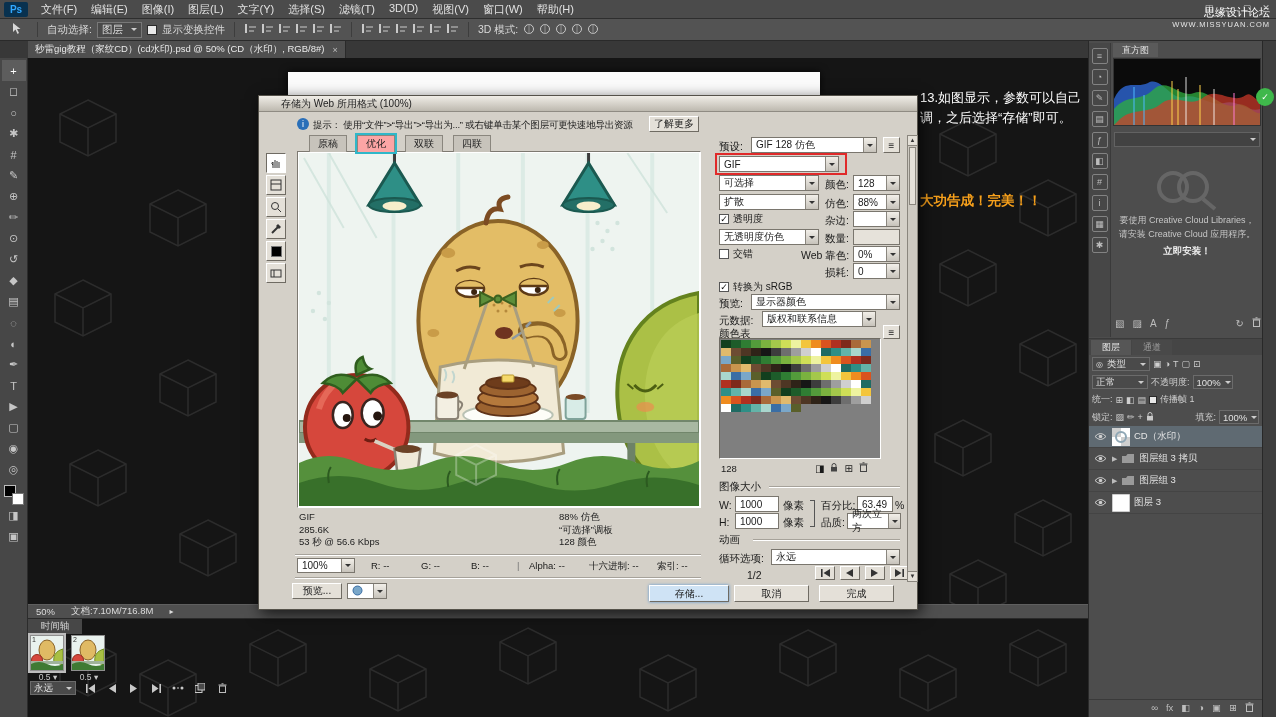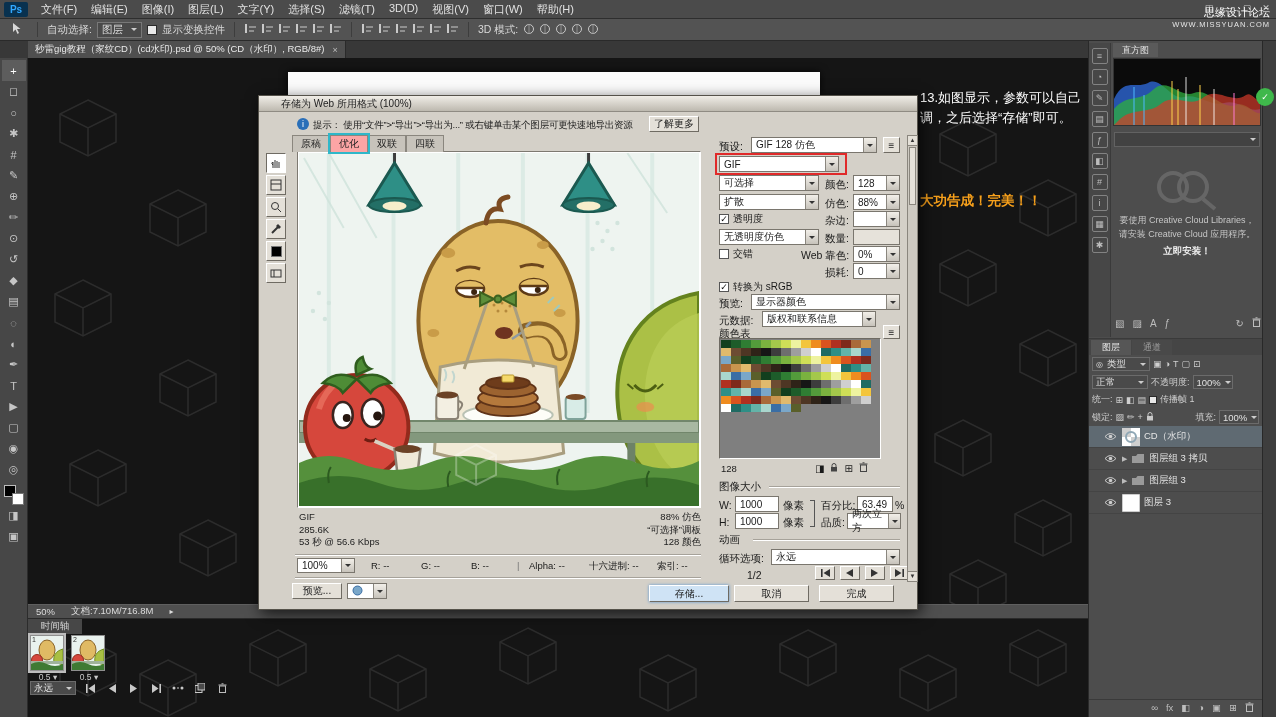--- a/index.html
+++ b/index.html
@@ -67,21 +67,21 @@
 .libdd{position:absolute;left:25px;top:91px;width:146px;height:15px;background:#424242;border:1px solid #626262;display:flex;align-items:center;padding:0 3px}
 .ccicon{position:absolute;left:60px;top:126px;opacity:.85}
 .ccmsg{position:absolute;left:24px;top:172px;width:148px;text-align:center;color:#c6c6c6;font-size:9px;line-height:1.6}
 .cclink{position:absolute;left:24px;top:204px;width:148px;text-align:center;color:#ececec;font-weight:bold;font-size:9.5px}
 .librow{position:absolute;left:26px;top:276px;width:146px;display:flex;gap:8px;align-items:center;color:#bdbdbd;font-size:10px}
 .laypanel{position:absolute;left:0;top:297px;right:0;bottom:0;background:#4d4d4d;border-top:1px solid #3a3a3a}
 .laytabs{height:16px;display:flex;gap:1px;padding:1px 0 0 2px;background:#454545}
 .laytab{padding:1px 11px;background:#565656;font-size:9px;color:#e5e5e5}
 .laytab.dim{background:#494949;color:#9c9c9c}
 .fl{display:flex;align-items:center;gap:3px;padding:2px 3px;font-size:9px;color:#cfcfcf}
-.lrow{display:flex;align-items:center;height:22px;border-bottom:1px solid #444;font-size:9.5px;color:#e5e5e5;padding-left:13px;gap:4px}
+.lrow{display:flex;align-items:center;height:22px;border-bottom:1px solid #444;font-size:9.5px;color:#e5e5e5;padding-left:3px;gap:4px}
 .lrow.sel{background:#5f6a72}
 .eye{width:16px;display:flex;justify-content:center}
 .laybot{position:absolute;left:0;right:0;bottom:2px;height:16px;display:flex;align-items:center;justify-content:flex-end;
   gap:8px;padding-right:8px;color:#bdbdbd;font-size:9.5px;border-top:1px solid #3a3a3a}
 .edge{position:absolute;left:1262px;top:41px;width:14px;bottom:0;background:#3e3e3e;border-left:1px solid #282828;z-index:36}
 .greendot{position:absolute;left:1256px;top:88px;width:18px;height:18px;border-radius:50%;background:#3fb84b;z-index:37;
   display:flex;align-items:center;justify-content:center;color:#fff;font-size:9px}
 
 
 .dialog{position:absolute;left:258px;top:95px;width:660px;height:515px;background:#d4d0c8;border:1px solid #55524a;
@@ -93,21 +93,21 @@
   align-items:center;justify-content:center;font-size:10px;color:#1a1a1a}
 .dd{position:absolute;display:flex;align-items:center;background:#fff;border:1px solid #7a766e;height:16px;padding-left:4px;font-size:10px}
 .dd .arw{margin-left:auto;width:13px;align-self:stretch;background:linear-gradient(#f2efe9,#c7c3bb);border-left:1px solid #8a867e;
   display:flex;align-items:center;justify-content:center}
 .dd .arw .tri{border-top-color:#333}
 .dd.dis{background:#e6e2da;color:#8a867e}
 .cbrow{position:absolute;display:flex;align-items:center;gap:4px;font-size:10px}
 .cb{width:10px;height:10px;background:#fff;border:1px solid #555;display:inline-flex;align-items:center;justify-content:center;
   font-size:9px;line-height:1;color:#111}
 .groove{position:absolute;height:0;border-top:1px solid #a6a29a;border-bottom:1px solid #fff}
-.sfw-tabs{position:absolute;left:33px;top:39px;display:flex;gap:0;z-index:2}
+.sfw-tabs{position:absolute;left:50px;top:39px;display:flex;gap:10px;z-index:2}
 .sfw-tab{padding:1px 8px;font-size:10px;background:#c7c3bb;border:1px solid #8a867e;border-bottom:none;color:#222}
 .sfw-tab.active{background:#fca5a5;outline:2px solid #2fb7c9;position:relative}
 .preview{position:absolute;left:38px;top:55px;width:404px;height:357px;border:1px solid;border-color:#7d7971 #fff #fff #7d7971;background:#fff;padding:1px}
 .mini{position:absolute;left:7px;top:57px;width:22px;display:flex;flex-direction:column;gap:2px}
 .mbtn{width:20px;height:20px;background:#e4e0d8;border:1px solid;border-color:#fff #6f6b63 #6f6b63 #fff;display:flex;align-items:center;justify-content:center}
 .mbtn.active{background:#fff;border-color:#6f6b63 #fff #fff #6f6b63}
 .nfo{position:absolute;font-size:9.5px;line-height:12.5px;color:#222}
 .redbox{position:absolute;left:456px;top:57px;width:132px;height:22px;border:2px solid #e02a2a;z-index:3;pointer-events:none}
 .ctable{position:absolute;left:460px;top:242px;width:162px;height:121px;background:#7f7f7f;border:1px solid;
   border-color:#6e6a62 #fff #fff #6e6a62;display:flex;flex-wrap:wrap;align-content:flex-start;padding:1px}
@@ -792,21 +792,21 @@
           <path d="M178 292 l20 10 v20 l-20 10 l-20 -10 v-20 Z M158 302 l20 10 l20 -10 M178 312 v20"></path>
           </g>
       </svg>
     </div>
 
     <div class="nfo" id="info-left" style="left:40px;top:415px">
         <div>GIF</div>
         <div>285.6K</div>
         <div>53 秒 @ 56.6 Kbps</div>
       </div>
-    <div class="nfo" id="info-right" style="left:300px;top:415px;width:142px;text-align:right">
+    <div class="nfo" id="info-right" style="left:300px;top:415px;width:142px;">
         <div>88% 仿色</div>
         <div>“可选择”调板</div>
         <div>128 颜色</div>
       </div>
 
     <div class="groove" style="left:36px;top:458px;width:406px"></div>
 
     <div class="dd" style="left:38px;top:462px;width:58px;height:15px">
       <span>100%</span>
         <span class="arw">

